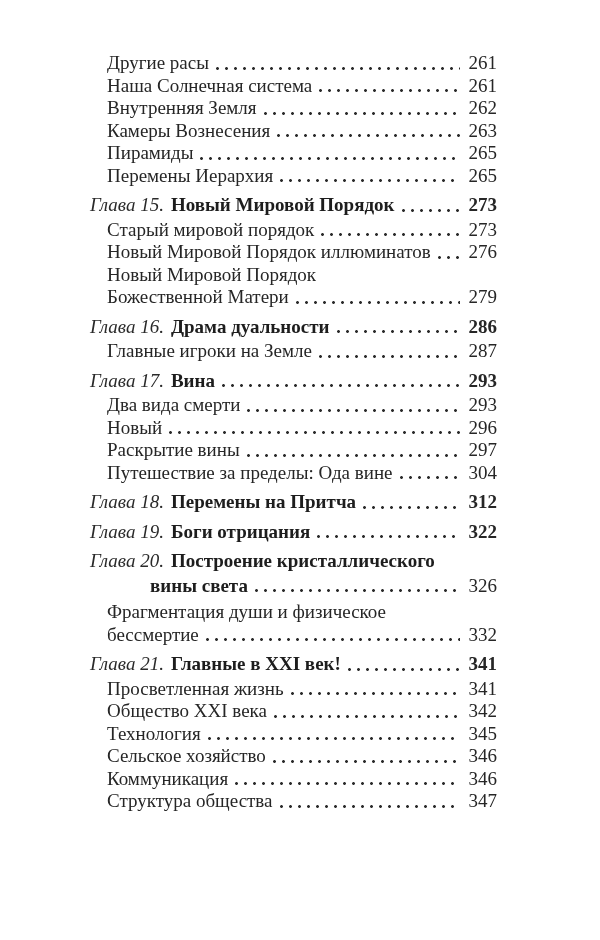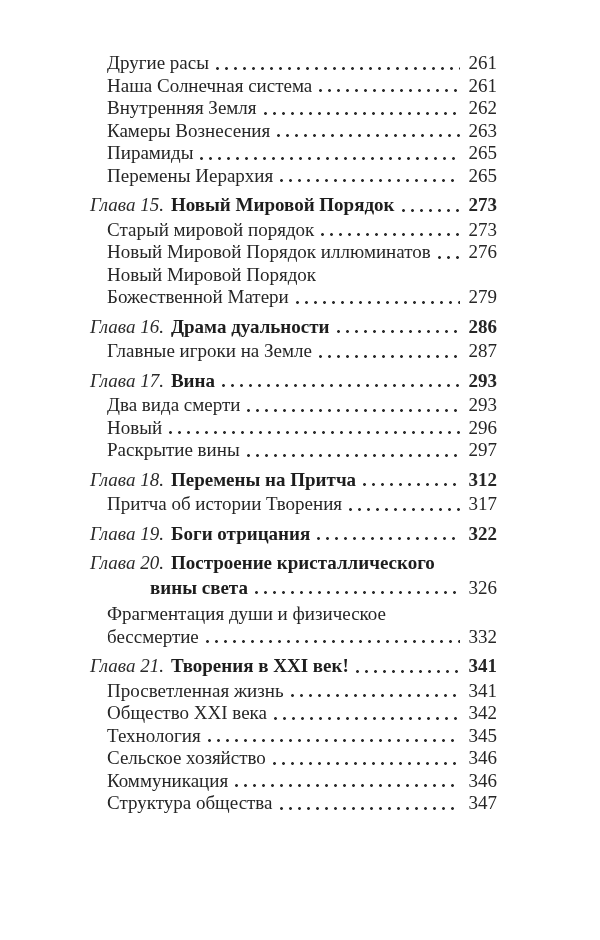--- a/index.html
+++ b/index.html
@@ -140,32 +140,32 @@
   <div class="toc-row sub">
     <span class="entry-title">Новый</span>
     <span class="dot-leader"></span>
     <span class="page-num">296</span>
   </div>
   <div class="toc-row sub">
     <span class="entry-title">Раскрытие вины</span>
     <span class="dot-leader"></span>
     <span class="page-num">297</span>
   </div>
+  <div class="toc-row sub">
+    <span class="entry-title">Путешествие за пределы: Ода вине</span>
+    <span class="dot-leader"></span>
+    <span class="page-num">304</span>
+  </div>
 
   <div class="toc-row chapter">
     <span class="chap-label">Глава 18.</span>
     <span class="entry-title">Перемены на Притча</span>
     <span class="dot-leader"></span>
     <span class="page-num">312</span>
   </div>
-  <div class="toc-row sub">
-    <span class="entry-title">Притча об истории Творения</span>
-    <span class="dot-leader"></span>
-    <span class="page-num">317</span>
-  </div>
 
   <div class="toc-row chapter">
     <span class="chap-label">Глава 19.</span>
     <span class="entry-title">Боги отрицания</span>
     <span class="dot-leader"></span>
     <span class="page-num">322</span>
   </div>
 
   <div class="toc-row chapter">
     <span class="chap-label">Глава 20.</span>
@@ -180,21 +180,21 @@
     <span class="entry-title">Фрагментация души и физическое</span>
   </div>
   <div class="toc-row sub">
     <span class="entry-title">бессмертие</span>
     <span class="dot-leader"></span>
     <span class="page-num">332</span>
   </div>
 
   <div class="toc-row chapter">
     <span class="chap-label">Глава 21.</span>
-    <span class="entry-title">Творения в XXI век!</span>
+    <span class="entry-title">Главные в XXI век!</span>
     <span class="dot-leader"></span>
     <span class="page-num">341</span>
   </div>
   <div class="toc-row sub">
     <span class="entry-title">Просветленная жизнь</span>
     <span class="dot-leader"></span>
     <span class="page-num">341</span>
   </div>
   <div class="toc-row sub">
     <span class="entry-title">Общество XXI века</span>

